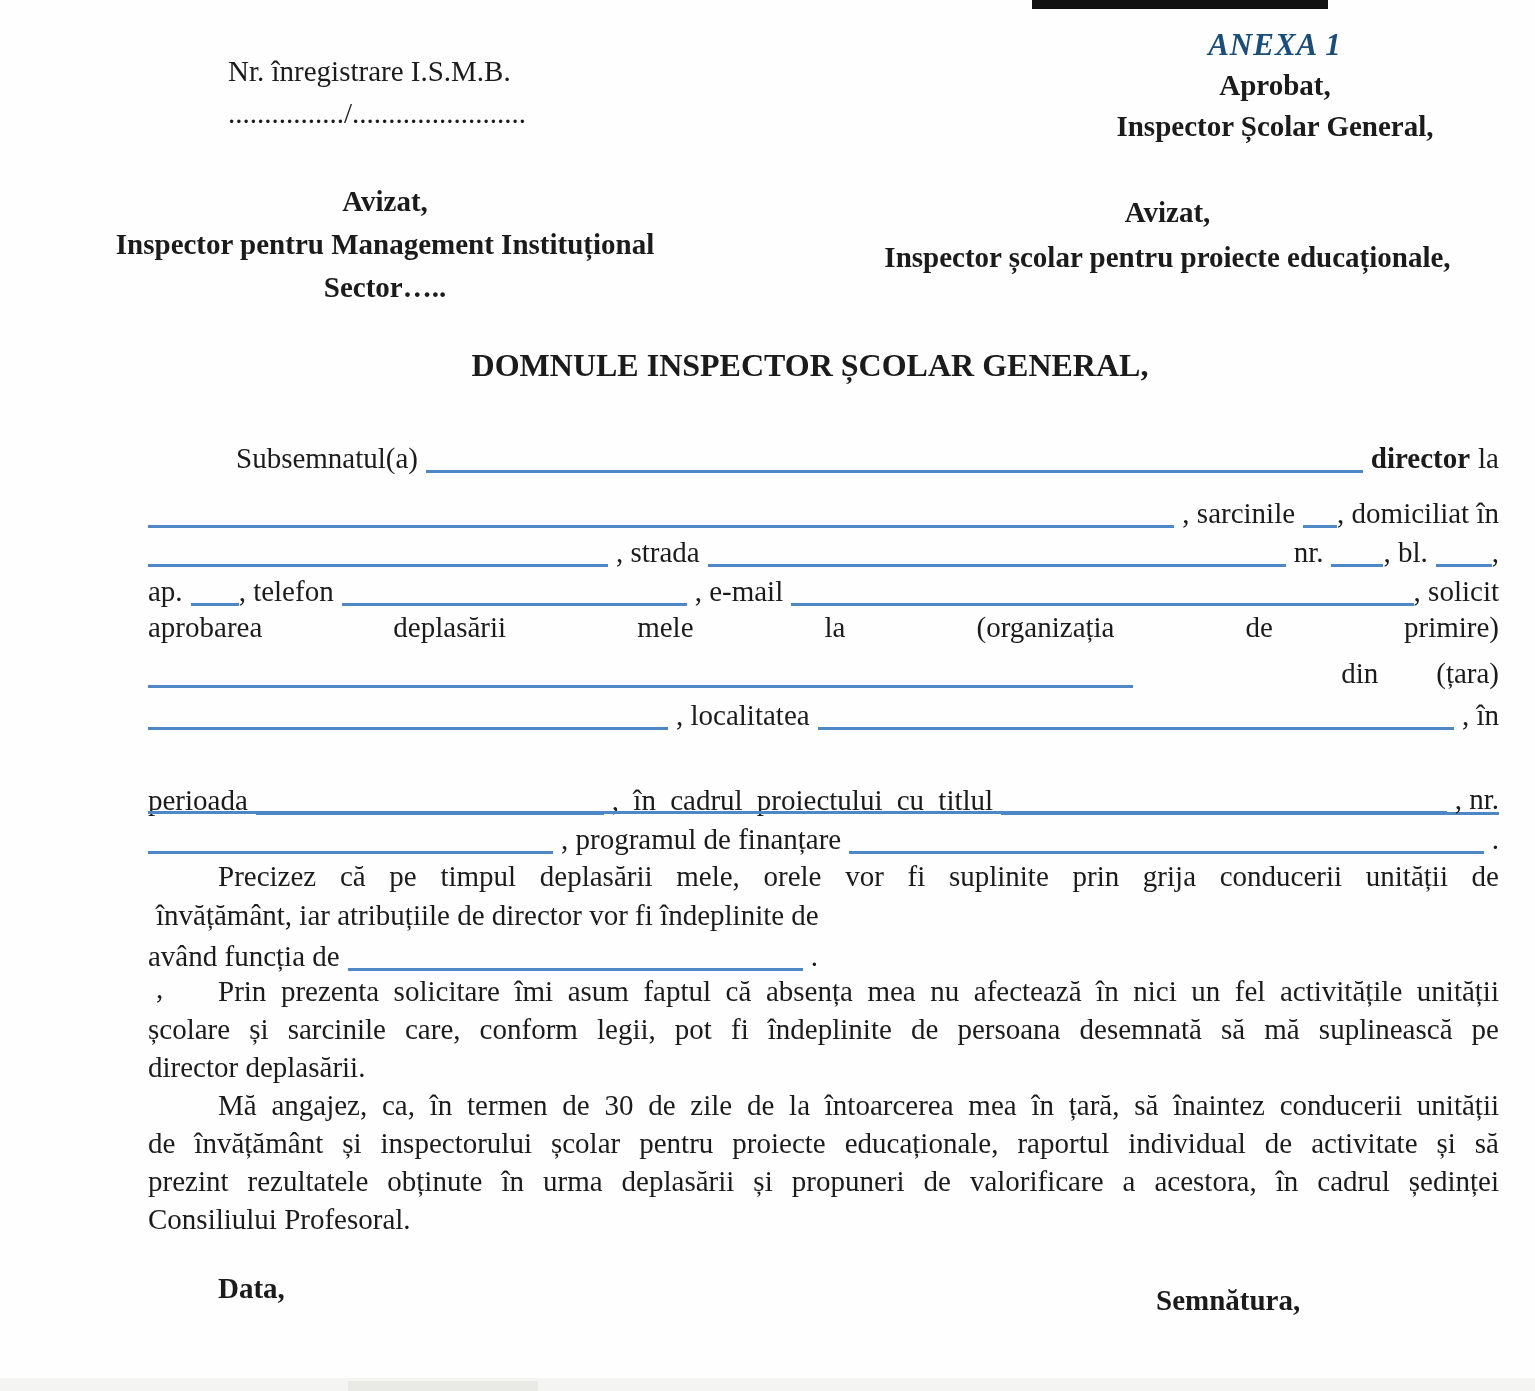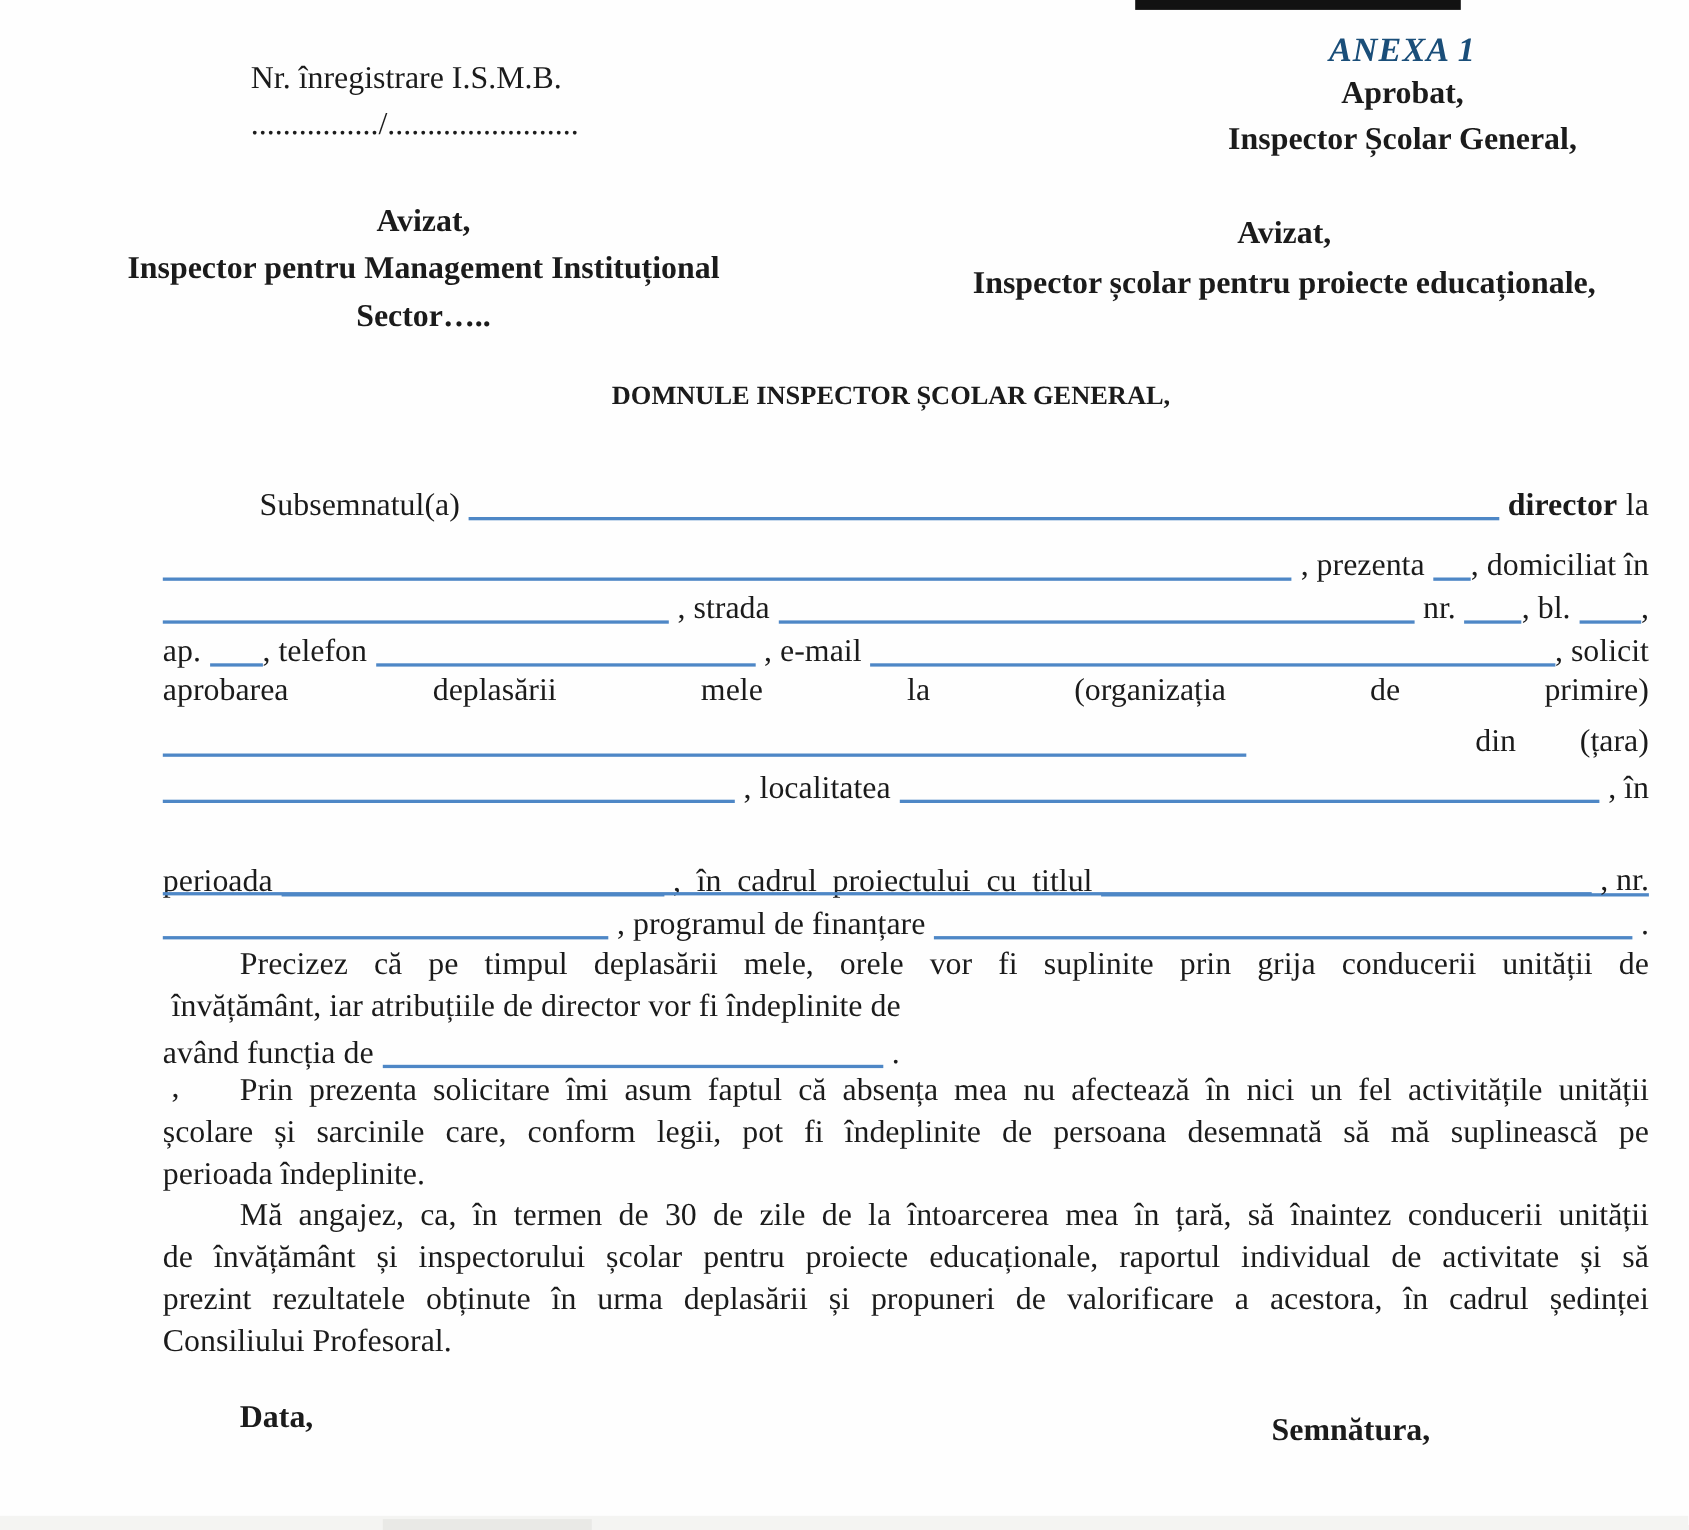--- a/index.html
+++ b/index.html
@@ -17,21 +17,21 @@
   
   .topbar{position:absolute;left:1032px;top:0;width:296px;height:9px;background:#121212;}
   .bottomstrip{position:absolute;left:0;bottom:0;width:1535px;height:13px;background:#f4f4f2;}
   .bottomsmudge{position:absolute;left:348px;bottom:0;width:190px;height:10px;background:#e9e9e6;}
   
   .reg{position:absolute;left:228px;top:50px;line-height:42px;}
   .annex{position:absolute;left:1045px;top:24px;width:460px;text-align:center;line-height:41px;font-weight:bold;}
   .annex-title{color:#1a4e79;font-size:31px;letter-spacing:1px;font-style:italic;}
   .aviz-left{position:absolute;left:85px;top:180px;width:600px;text-align:center;line-height:43px;font-weight:bold;}
   .aviz-right{position:absolute;left:855px;top:190px;width:625px;text-align:center;line-height:45px;font-weight:bold;}
-  .doc-title{position:absolute;left:150px;top:347px;width:1320px;text-align:center;font-weight:bold;font-size:24px;}
+  .doc-title{position:absolute;left:150px;top:347px;width:1320px;text-align:center;font-weight:bold;font-size:32px;}
   
   .bline{position:absolute;left:148px;right:66px;display:flex;align-items:baseline;line-height:40px;white-space:nowrap;}
   .jline{position:absolute;left:148px;right:66px;line-height:40px;text-align:justify;text-align-last:justify;}
   .lline{position:absolute;left:148px;right:66px;line-height:40px;}
   .blank{display:inline-block;height:30px;border-bottom:3px solid #4e87c6;position:relative;top:5px;}
   .grow{flex:1 1 auto;}
   .gapL{margin-left:8px;}
   .gapR{margin-right:8px;}
   .ws{word-spacing:7px;}
   .para-line{line-height:38px;}
@@ -71,21 +71,21 @@
 
   <div class="bline" style="top:435px;padding-left:88px;">
     <span>Subsemnatul(a)</span>
     <span class="blank grow gapL gapR"></span>
     <span class="b">director</span>
     <span class="gapL">la</span>
   </div>
 
   <div class="bline" style="top:490px;">
     <span class="blank grow gapR"></span>
-    <span>, prezenta</span>
+    <span>, sarcinile</span>
     <span class="blank gapL" style="width:34px;"></span>
     <span>, domiciliat în</span>
   </div>
 
   <div class="bline" style="top:529px;">
     <span class="blank gapR" style="width:460px;"></span>
     <span>, strada</span>
     <span class="blank grow gapL gapR"></span>
     <span>nr.</span>
     <span class="blank gapL" style="width:52px;"></span>
@@ -145,21 +145,21 @@
     <span>,</span>
   </div>
   <div class="bline" style="top:933px;">
     <span>având funcția de</span>
     <span class="blank gapL gapR" style="width:455px;"></span>
     <span>.</span>
   </div>
 
   <div class="jline para-line indent" style="top:972px;">Prin prezenta solicitare îmi asum faptul că absența mea nu afectează în nici un fel activitățile unității</div>
   <div class="jline para-line" style="top:1010px;">școlare și sarcinile care, conform legii, pot fi îndeplinite de persoana desemnată să mă suplinească pe</div>
-  <div class="lline para-line" style="top:1048px;">perioada îndeplinite.</div>
+  <div class="lline para-line" style="top:1048px;">director deplasării.</div>
 
   <div class="jline para-line indent" style="top:1086px;">Mă angajez, ca, în termen de 30 de zile de la întoarcerea mea în țară, să înaintez conducerii unității</div>
   <div class="jline para-line" style="top:1124px;">de învățământ și inspectorului școlar pentru proiecte educaționale, raportul individual de activitate și să</div>
   <div class="jline para-line" style="top:1162px;">prezint rezultatele obținute în urma deplasării și propuneri de valorificare a acestora, în cadrul ședinței</div>
   <div class="lline para-line" style="top:1200px;">Consiliului Profesoral.</div>
 
   <div class="footer-label" style="left:218px;top:1272px;">Data,</div>
   <div class="footer-label" style="left:1156px;top:1284px;">Semnătura,</div>
 
   <div class="bottomstrip"></div>

